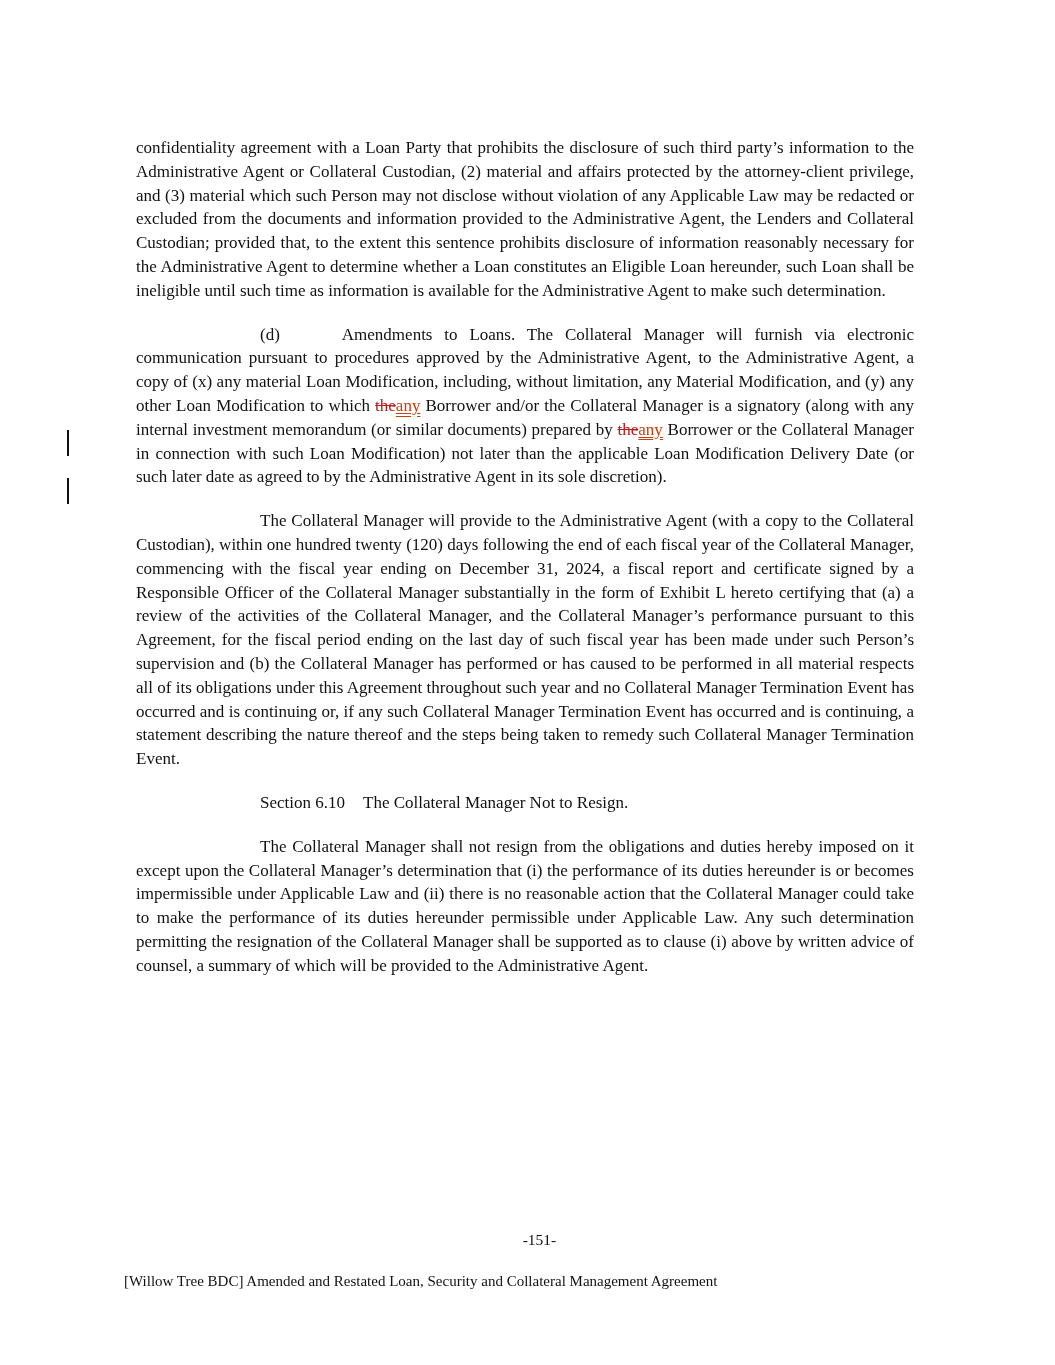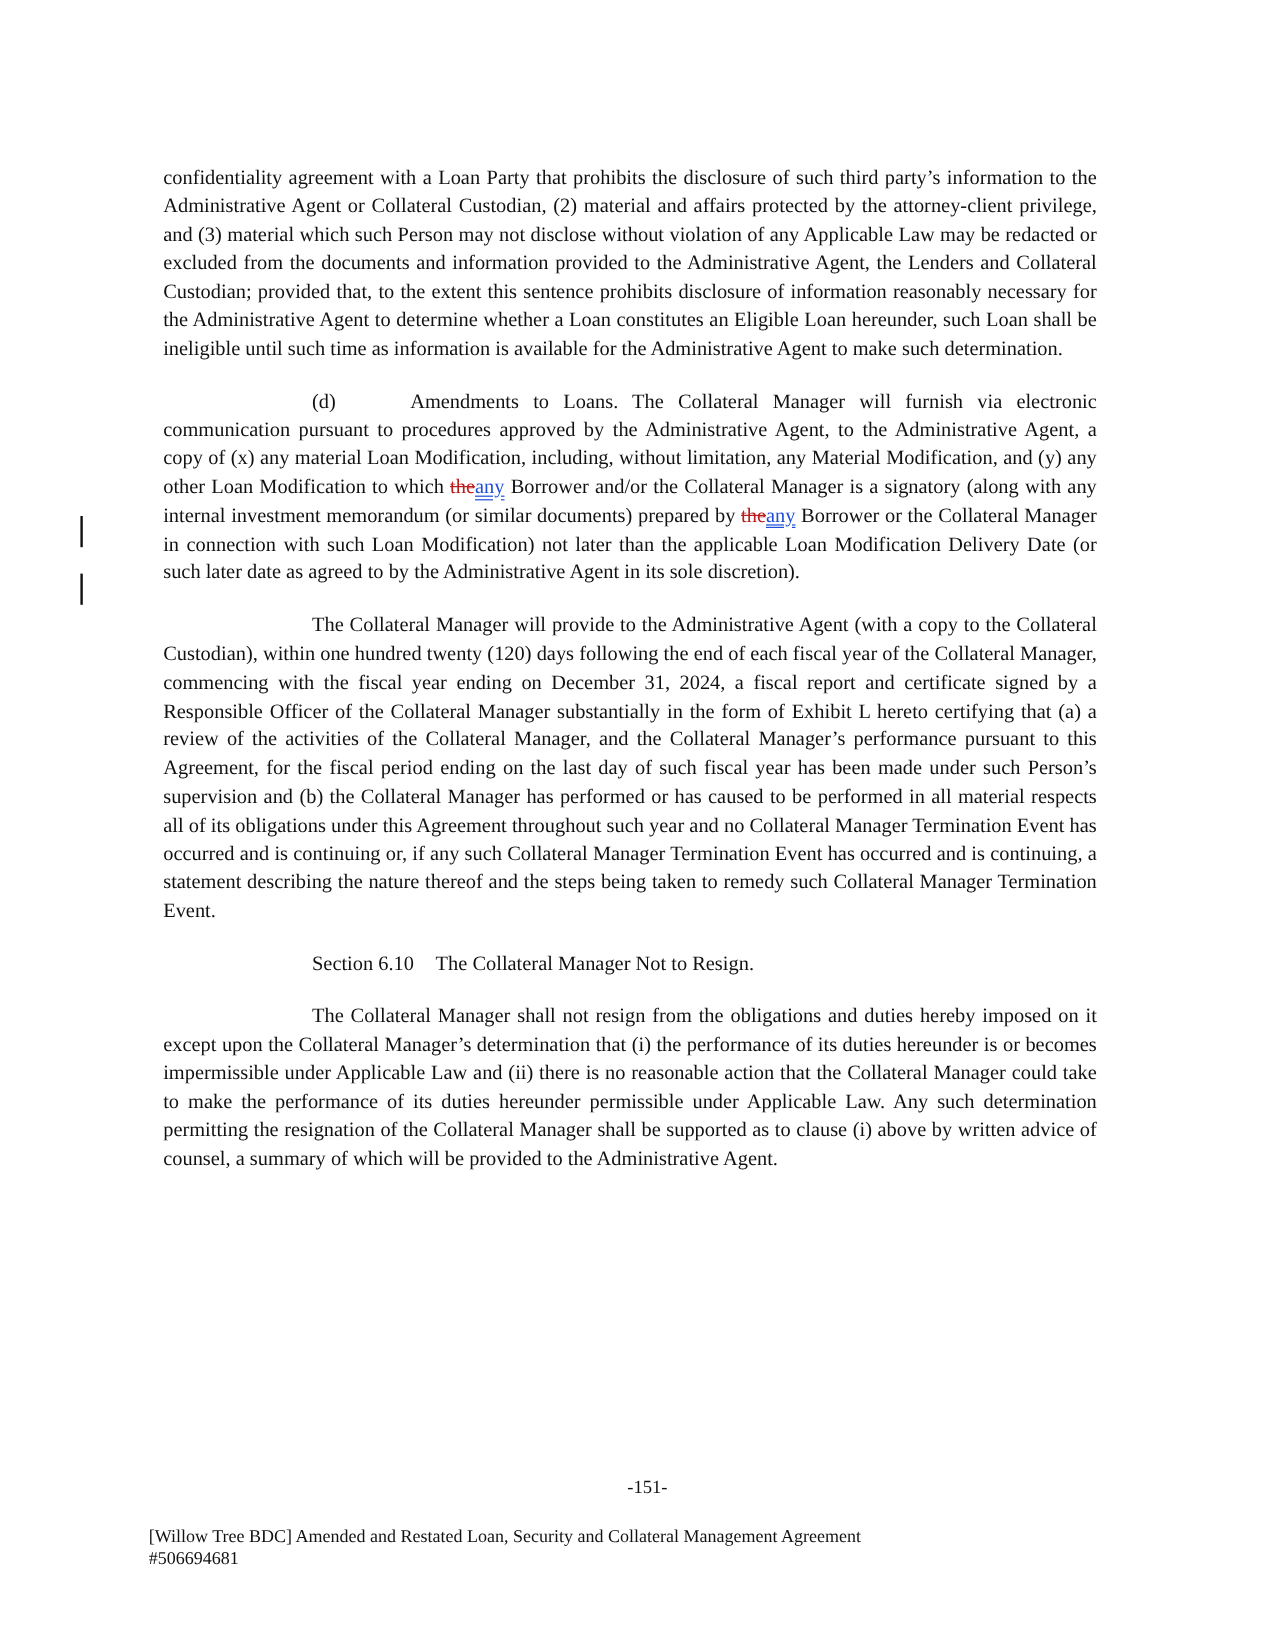--- a/index.html
+++ b/index.html
@@ -7,21 +7,21 @@
     width: 1055px; height: 1365px; position: relative; overflow: hidden;
     font-family: "Liberation Serif", "DejaVu Serif", serif;
     color: #111111;
   }
   .page { position: absolute; left: 124px; top: 124px; width: 802px; }
   p { margin: 12px; font-size: 17px; line-height: 23.8px; text-align: justify; }
   .indent { text-indent: 124px; }
   .gap { margin-top: 20px; }
   .u { text-underline-offset: 2px; }
   .del { color: #b91c1c; text-decoration: line-through; }
-  .ins { color: #1d4ed8; text-decoration: underline double; text-underline-offset: 2px; }
+  .ins { color: #c2410c; text-decoration: underline double; text-underline-offset: 2px; }
   .tab { display: inline-block; width: 62px; }
   .tab2 { display: inline-block; width: 18px; }
   .heading { padding-left: 124px; }
   .changebar { position: absolute; left: 67px; width: 2px; background: #111; height: 26px; }
   .pagenum { position: absolute; top: 1231px; left: 0; width: 1055px; text-align: center; font-size: 15.5px; padding-left: 12px; }
   .footer { position: absolute; left: 124px; top: 1273px; font-size: 15px; line-height: 17.5px; }
 </style>
 </head>
 <body>
 
@@ -47,14 +47,13 @@
   <p class="gap indent">
     <span>The Collateral Manager shall not resign from the obligations and duties hereby imposed on it except upon the Collateral Manager’s determination that (i) the performance of its duties hereunder is or becomes impermissible under Applicable Law and (ii) there is no reasonable action that the Collateral Manager could take to make the performance of its duties hereunder permissible under Applicable Law. Any such determination permitting the resignation of the Collateral Manager shall be supported as to </span><span class="u">clause (i)</span><span> above by written advice of counsel, a summary of which will be provided to the Administrative Agent.</span>
   </p>
 
 </div>
 
 <div class="pagenum">-151-</div>
 
 <div class="footer">
   <div>[Willow Tree BDC] Amended and Restated Loan, Security and Collateral Management Agreement</div>
-  <div>#506694681</div>
 </div>
 
 </body></html>

